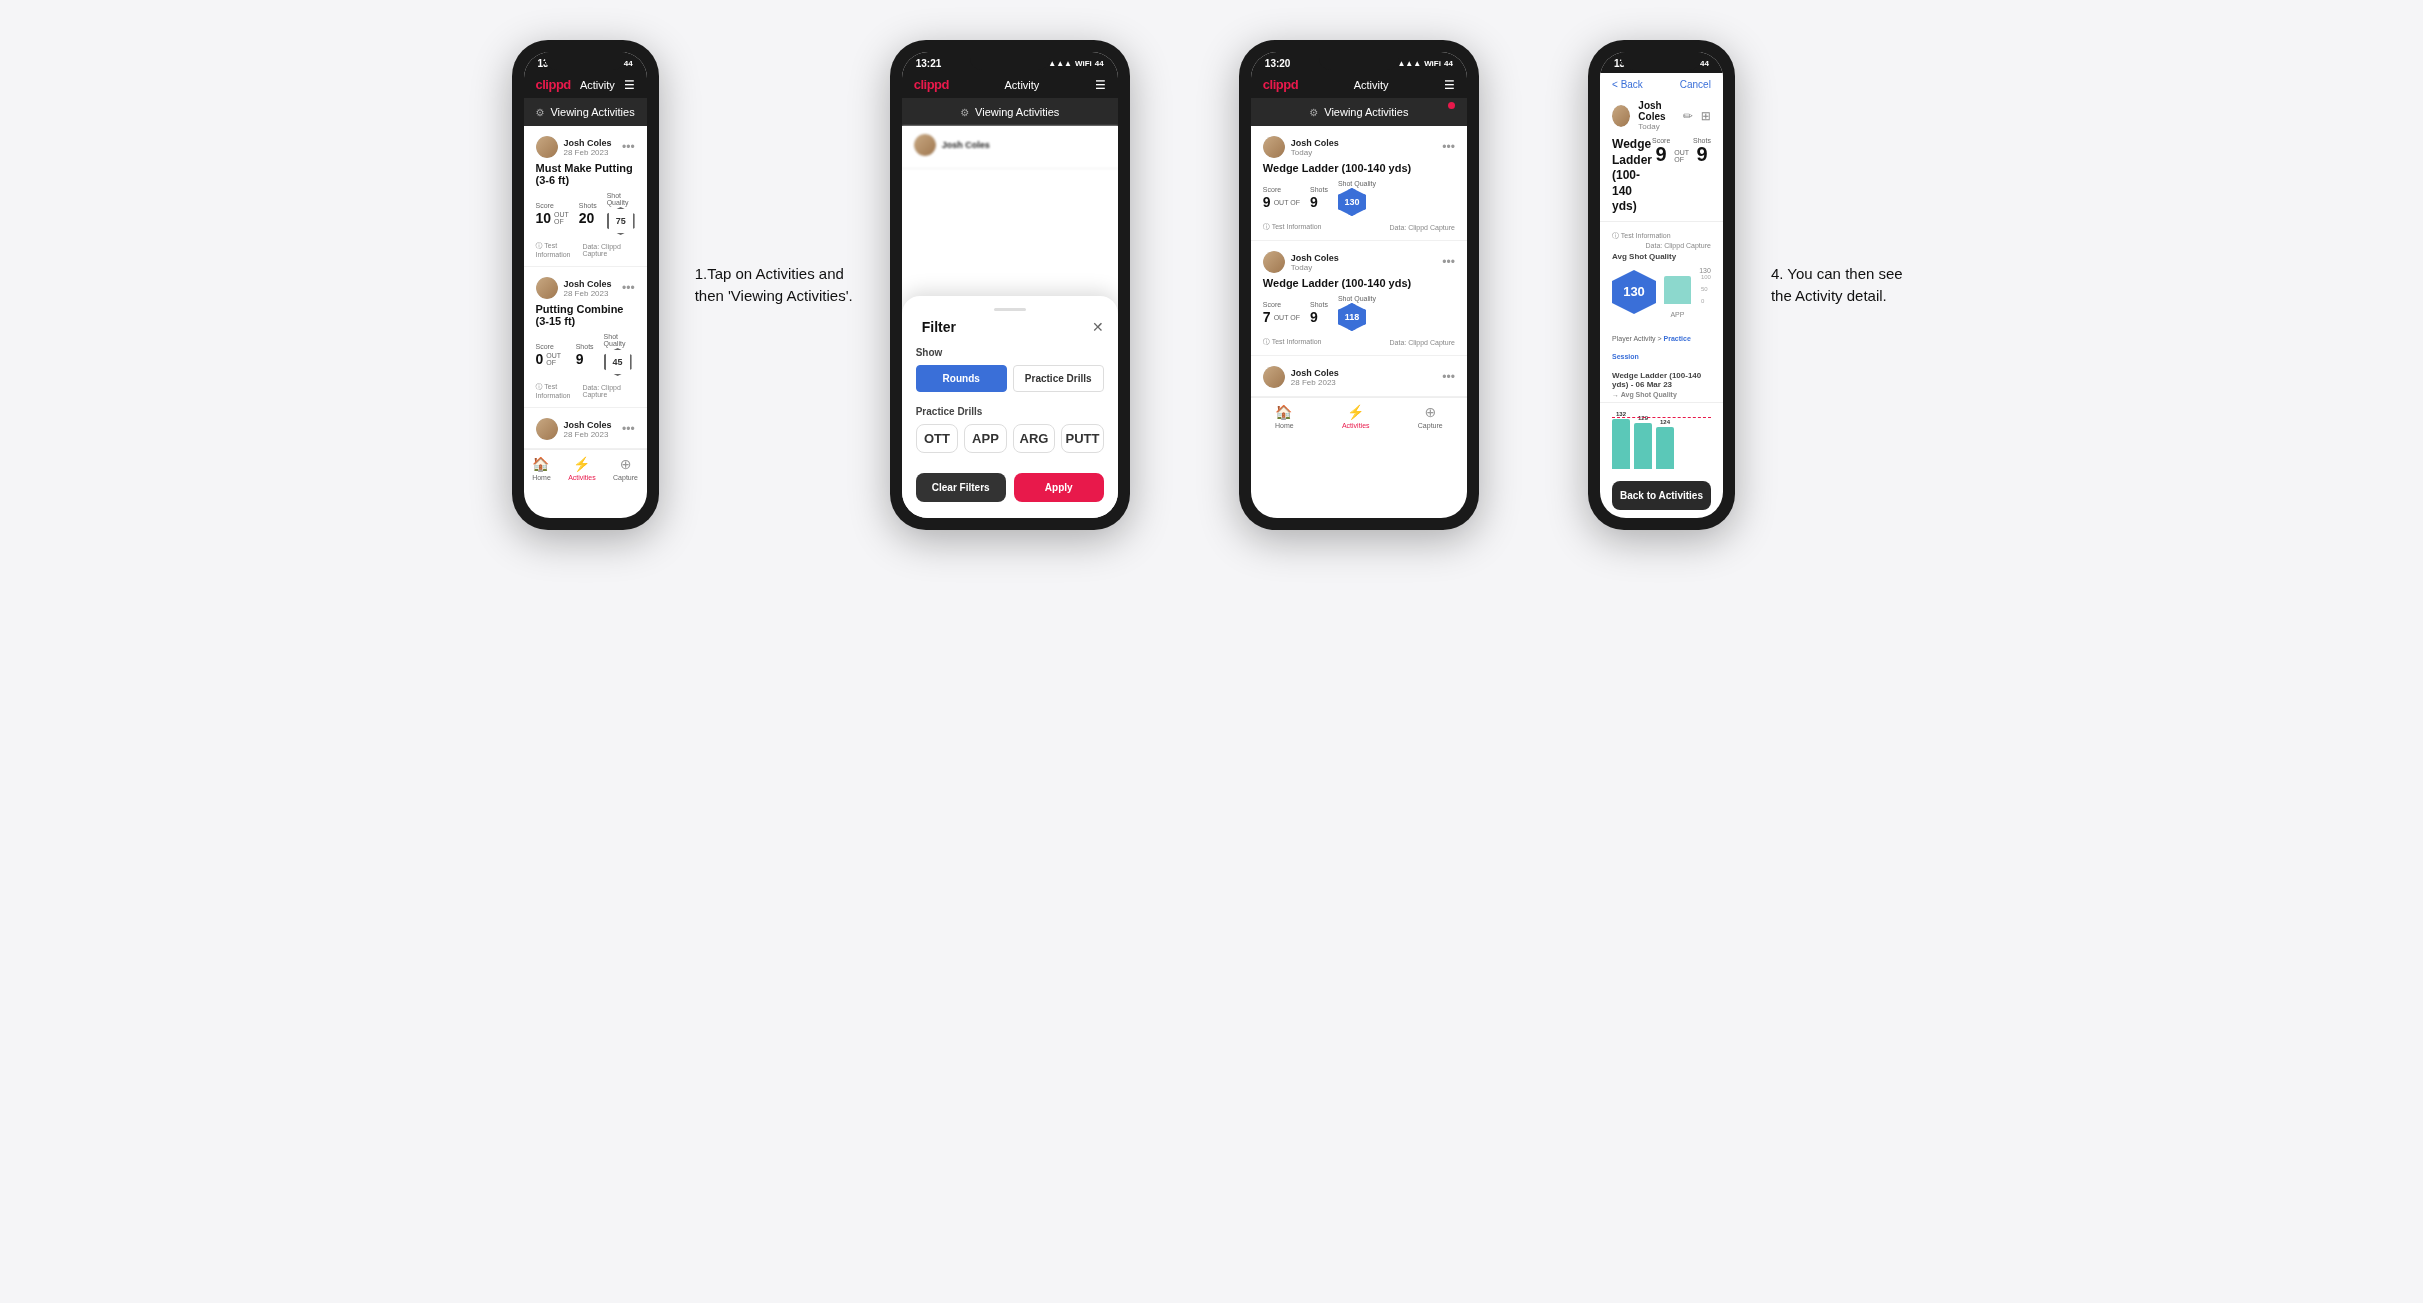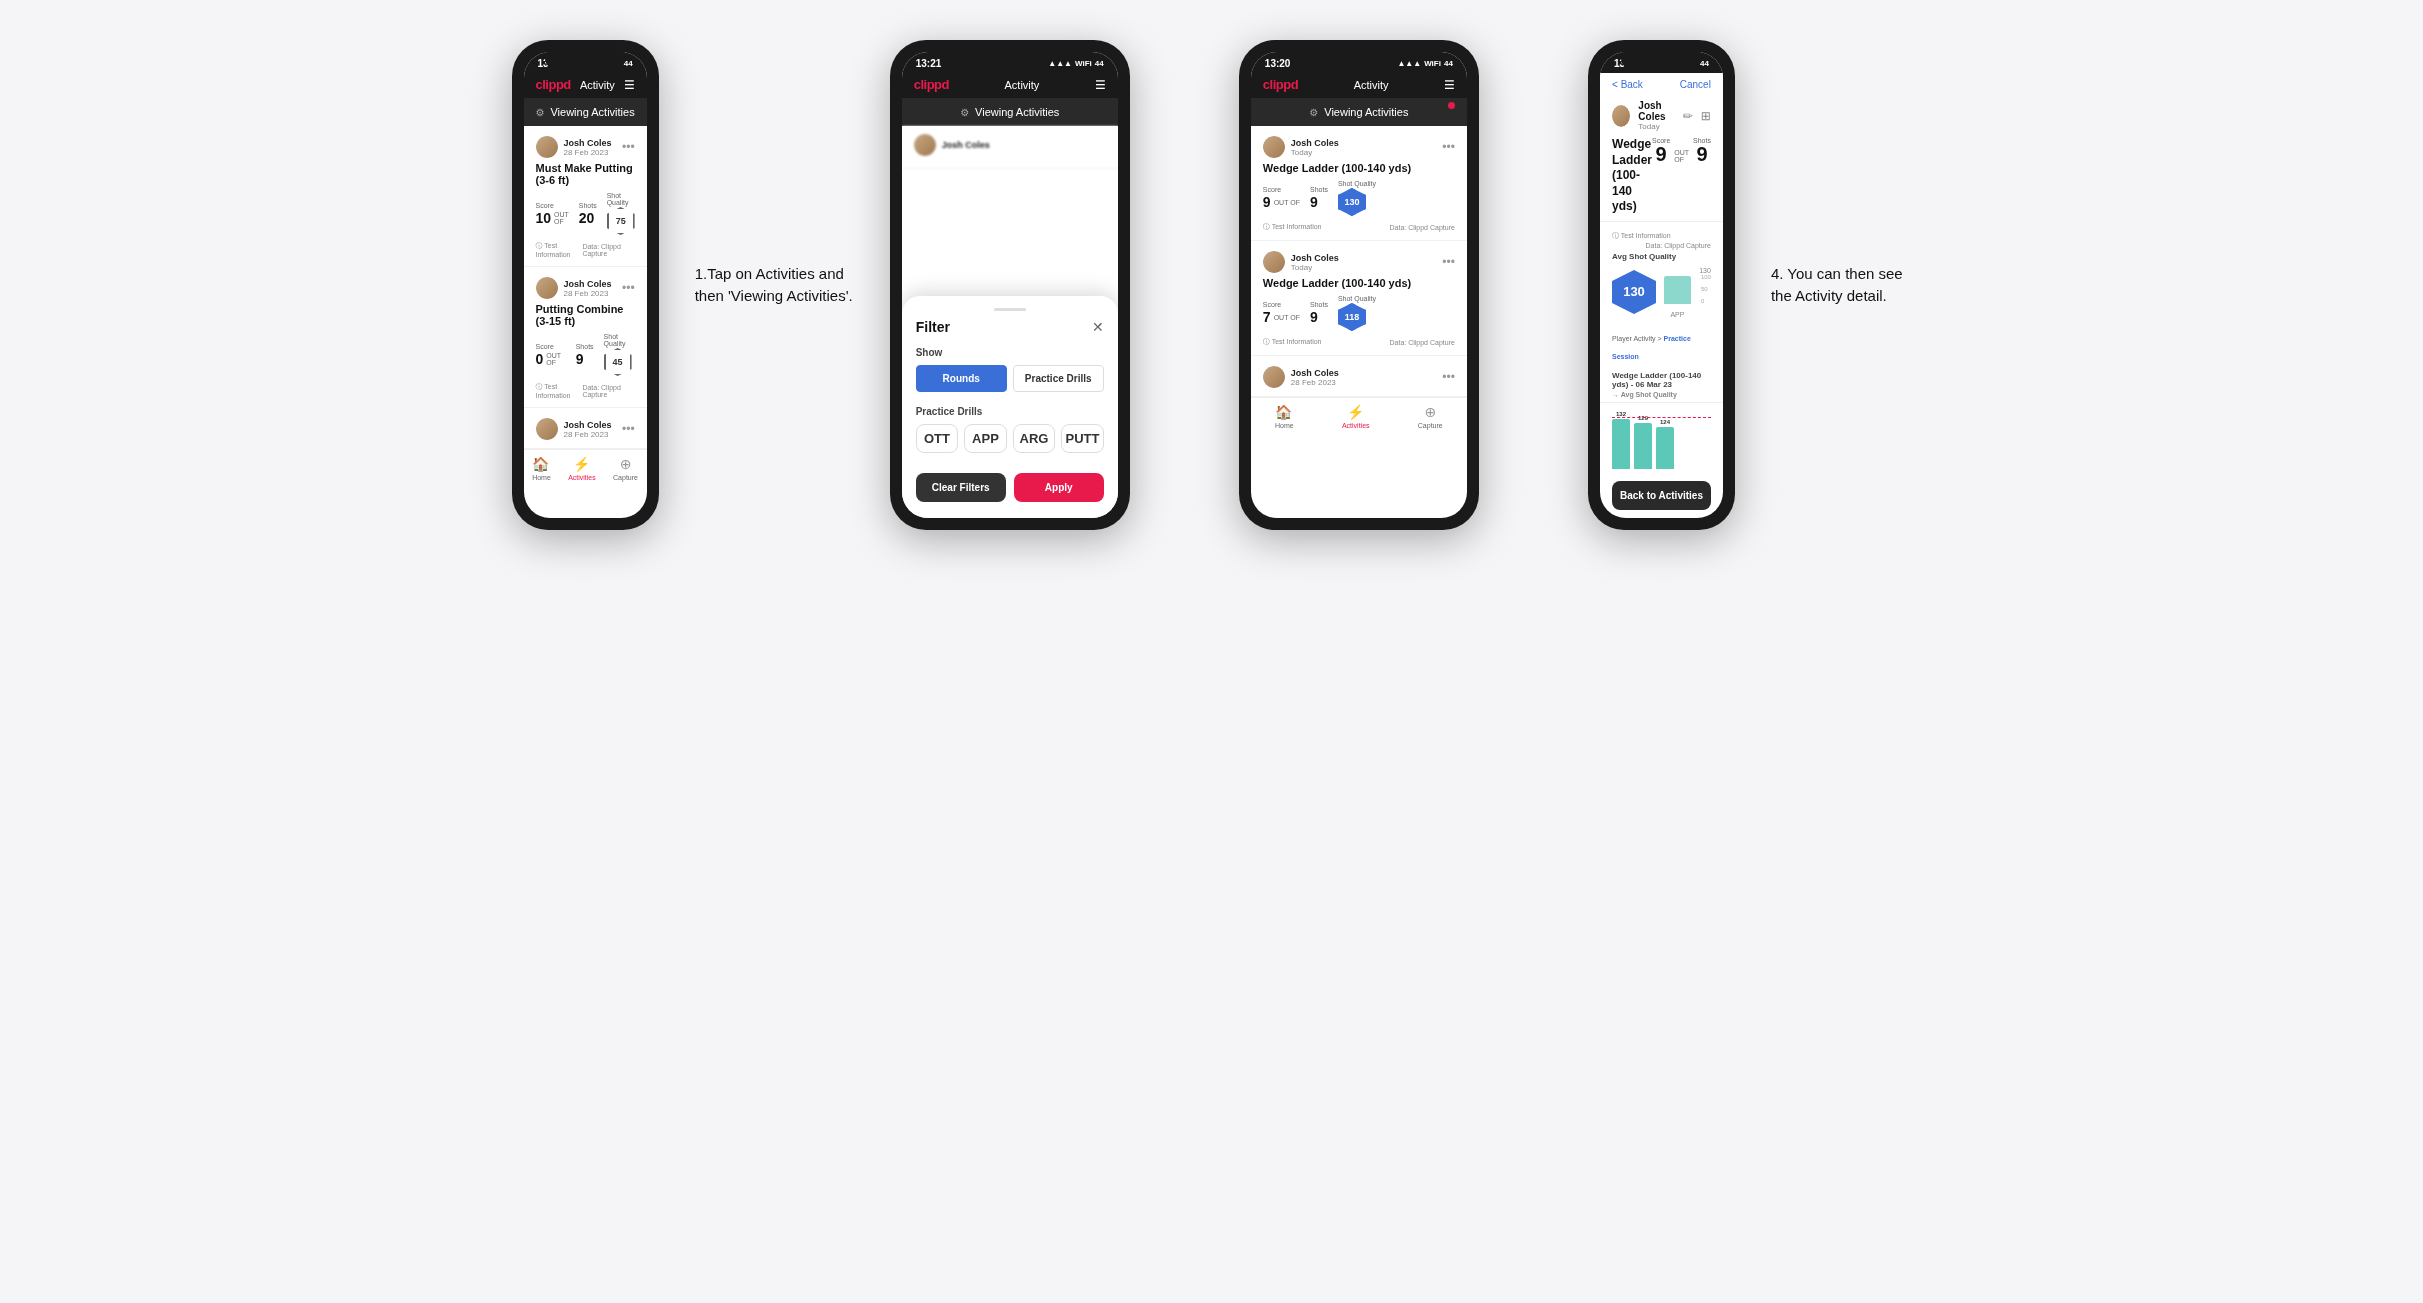--- a/index.html
+++ b/index.html
@@ -183,20 +183,21 @@
       box-shadow: 0 -4px 20px rgba(0,0,0,0.15);
     }
     .modal-handle {
       width: 32px; height: 3px;
       background: #ddd; border-radius: 2px;
       margin: 0 auto 8px;
     }
     .modal-header {
       display: flex; justify-content: space-between; align-items: center;
       margin-bottom: 12px;
+      margin-left: 6px;
     }
     .modal-title { font-size: 14px; font-weight: 700; color: #111; }
     .close-btn { font-size: 14px; color: #666; }
     .filter-section-label { font-size: 10px; font-weight: 600; color: #444; margin-bottom: 7px; }
     .filter-toggle-row {
       display: flex; gap: 6px; margin-bottom: 14px;
     }
     .toggle-btn {
       flex: 1; padding: 7px 0;
       border: 1.5px solid #ddd;

